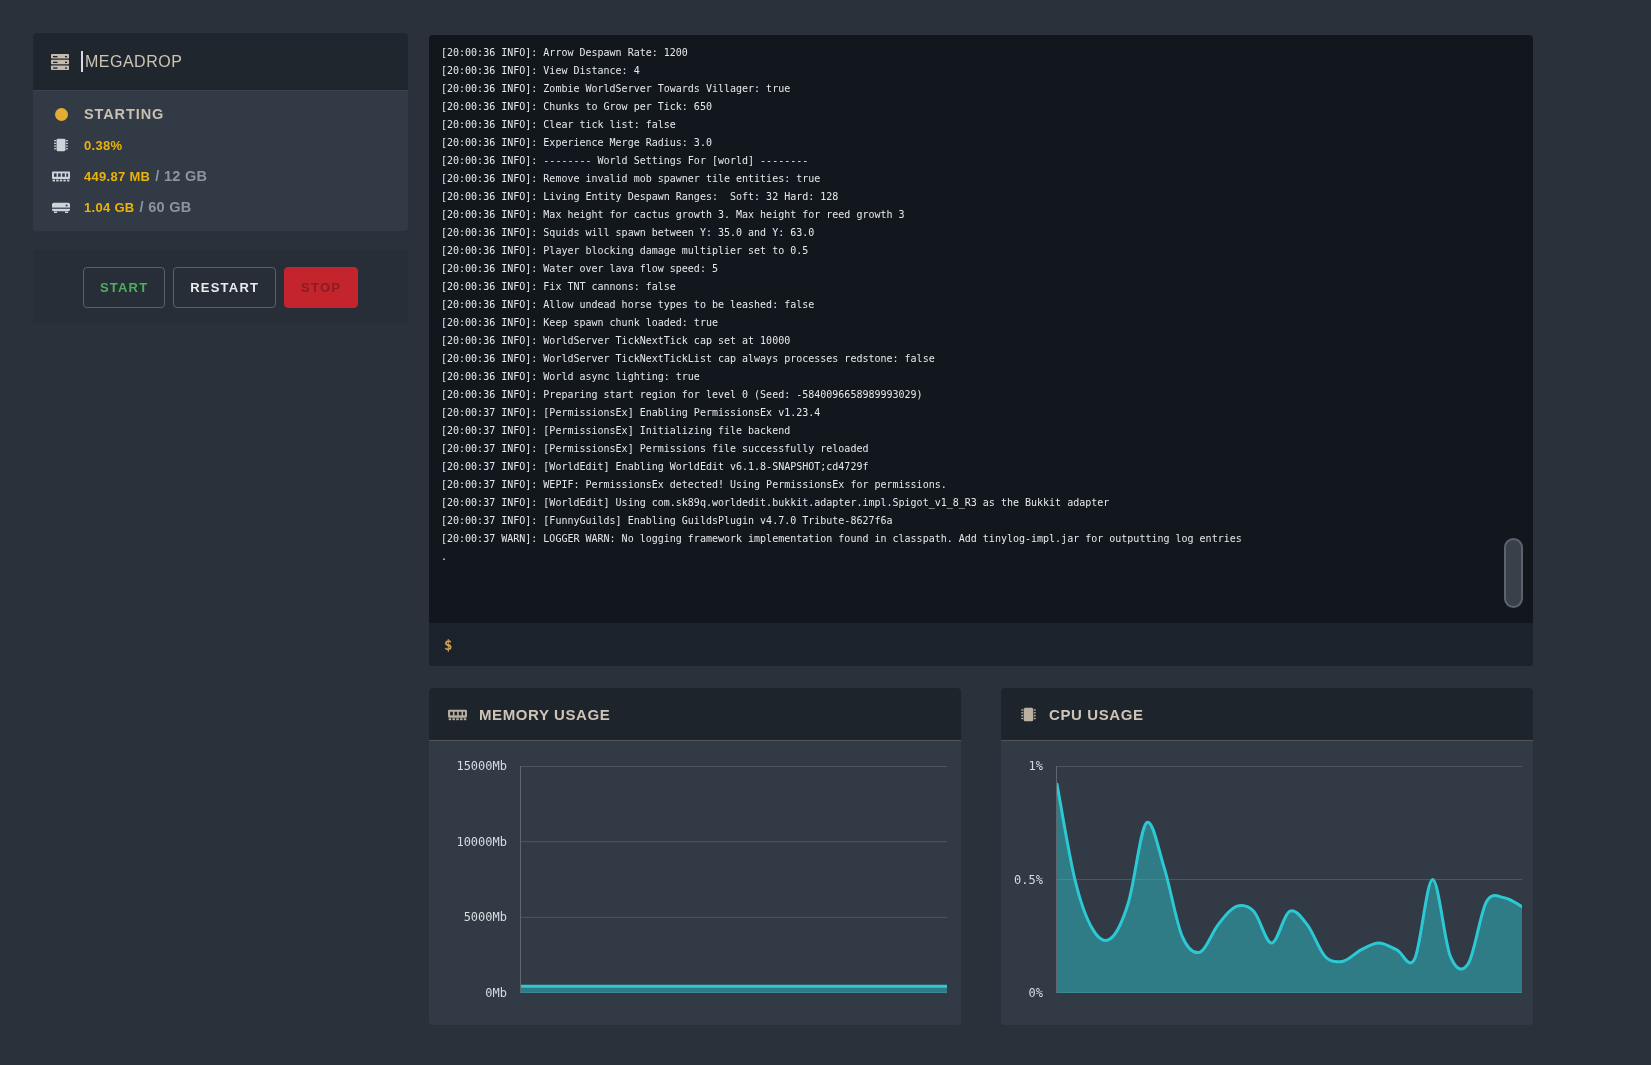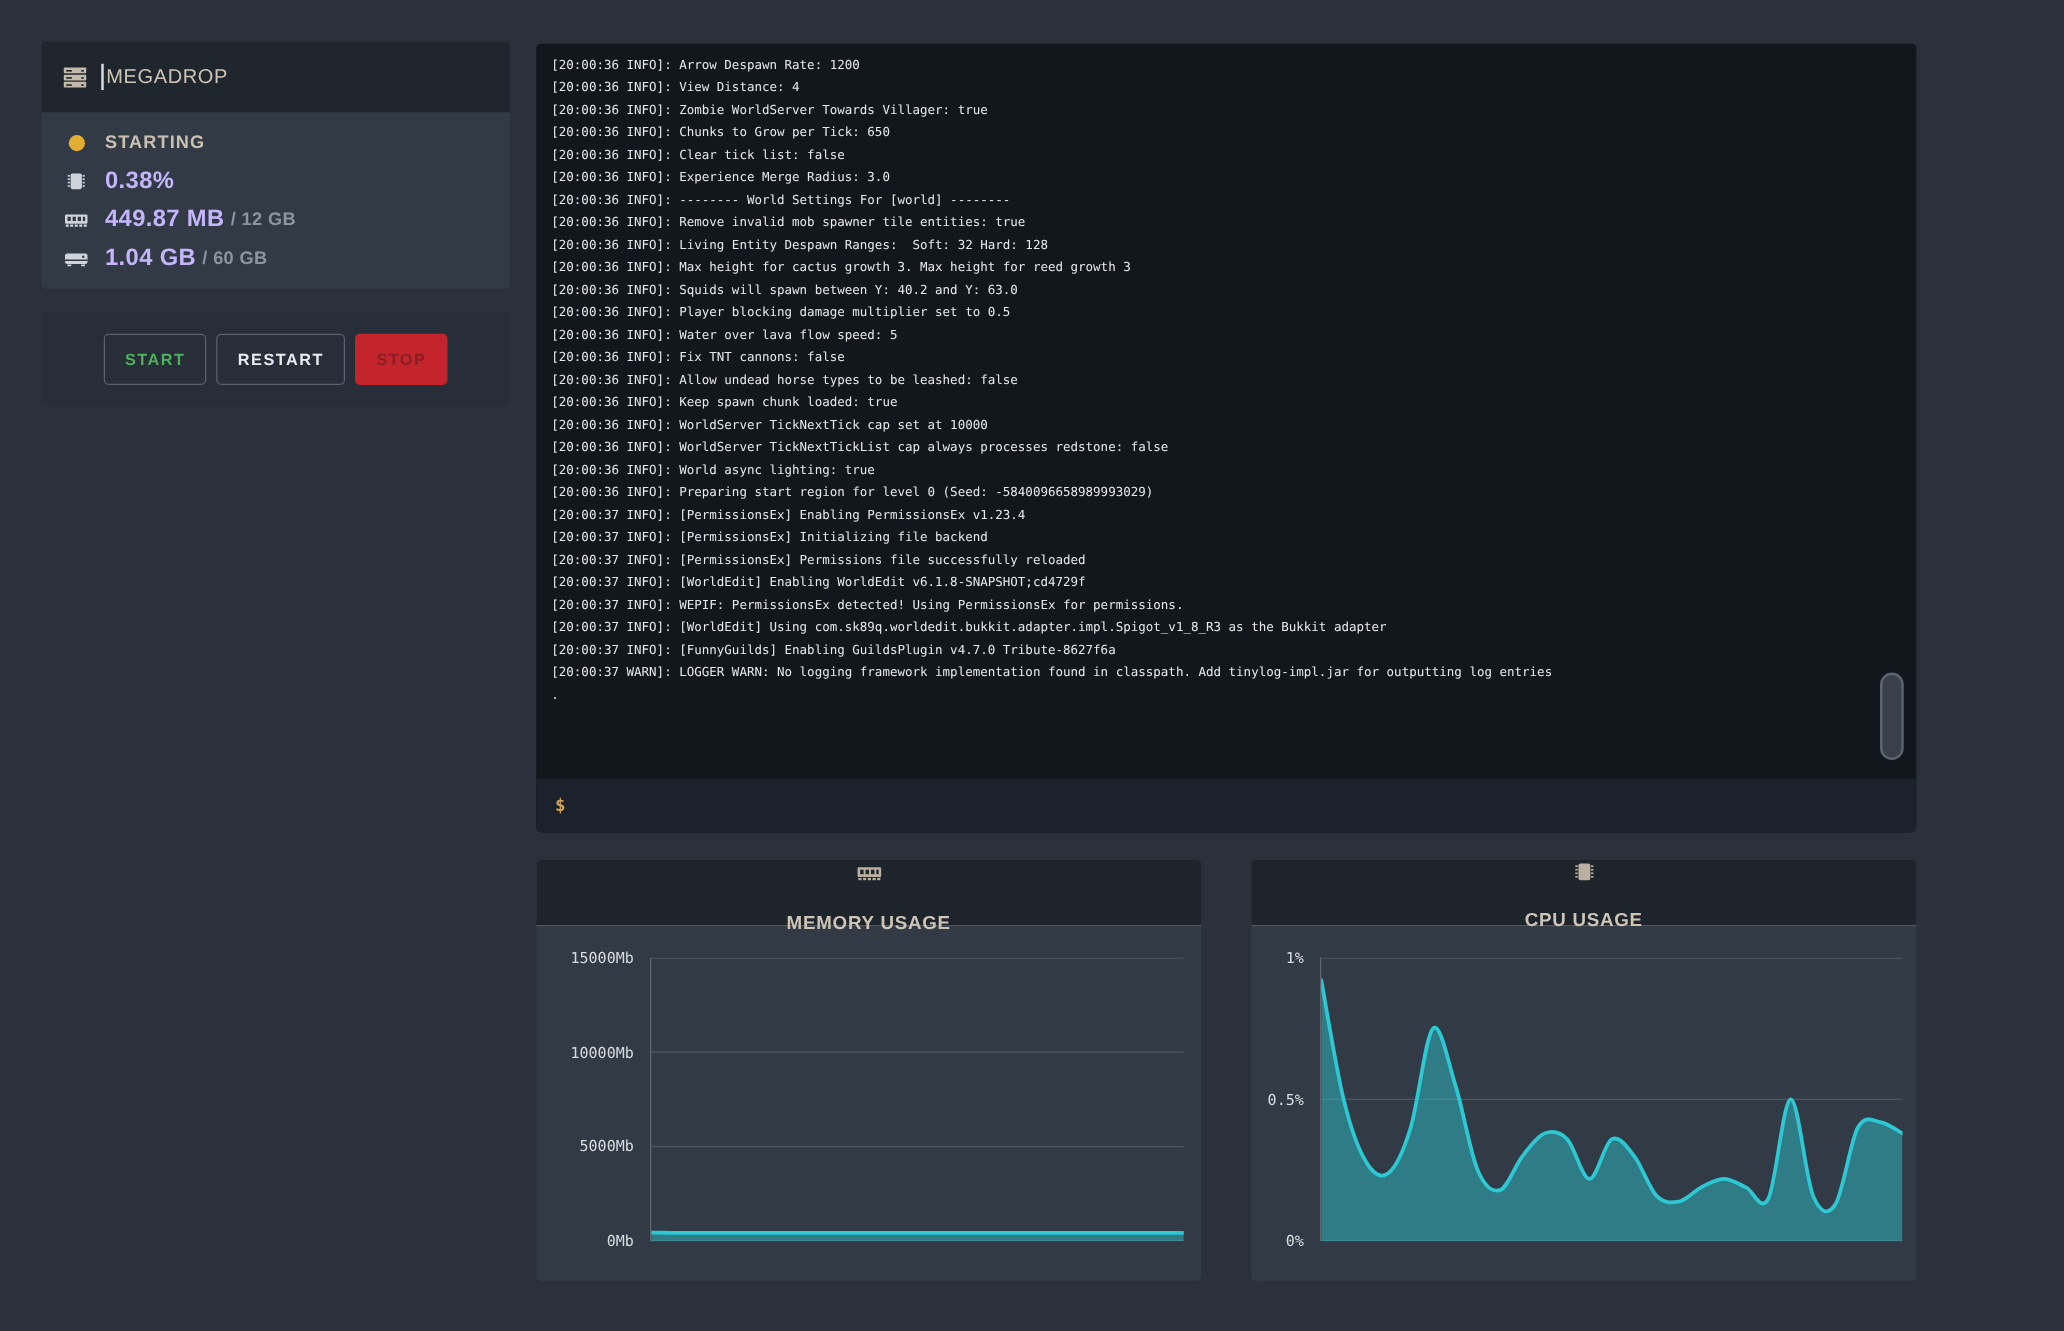--- a/index.html
+++ b/index.html
@@ -17,21 +17,21 @@
     display:flex;align-items:center;padding:0 17px;}
   .info-head .icon{color:#c3baab;margin-right:11px;}
   .caret{width:2px;height:21px;background:#d8dce0;margin-right:2px;}
   .server-name{font-size:16px;font-weight:500;color:#cdc4b5;letter-spacing:.5px;}
   .info-body{height:141px;box-sizing:border-box;padding:10px 17px 12px 17px;
     display:flex;flex-direction:column;justify-content:space-between;}
   .stat-row{display:flex;align-items:center;height:26px;}
   .stat-row .ic{width:22px;display:flex;justify-content:center;margin-right:12px;color:#cfd4da;}
   .dot{width:13px;height:13px;border-radius:50%;}
   .stat-label{font-size:14.5px;font-weight:700;letter-spacing:.9px;color:#c9c0b1;}
-  .stat-value{font-size:19px;font-weight:700;color:#c4b5fd;letter-spacing:.3px;}
+  .stat-value{font-size:13px;font-weight:700;color:#eab308;letter-spacing:.3px;}
   .stat-total{font-size:14.5px;font-weight:600;color:#8d949e;margin-left:5px;letter-spacing:.3px;}
 
   
   .power-card{position:absolute;left:33px;top:250px;width:375px;height:74px;
     border-radius:4px;background:#272e38;
     display:flex;align-items:center;justify-content:center;gap:8px;}
   .btn{font-family:"Liberation Sans",sans-serif;font-size:13px;font-weight:700;
     letter-spacing:1.2px;padding:12px 16px;border-radius:4px;
     border:1px solid #59616c;background:transparent;cursor:pointer;}
   .btn.start{color:#4db05a;}
@@ -53,21 +53,21 @@
   .prompt{color:#d2a356;font-family:"DejaVu Sans Mono",monospace;font-size:14px;font-weight:700;}
   .console-input{flex:1;background:transparent;border:none;outline:none;
     color:#e6e9ec;font-family:"DejaVu Sans Mono",monospace;font-size:13px;}
 
   
   .chart-card{position:absolute;top:688px;height:337px;border-radius:4px;
     background:#323b45;overflow:hidden;}
   .chart-card.mem{left:429px;width:532px;}
   .chart-card.cpu{left:1001px;width:532px;}
   .chart-head{height:52px;background:#1d242c;border-bottom:1px solid rgba(189,180,162,.35);
-    display:flex;align-items:center;gap:21px;padding:0 18px;flex-direction:column;}
+    display:flex;align-items:center;gap:11px;padding:0 18px;}
   .chart-head .icon{color:#b9b0a2;}
   .chart-title{font-size:15px;font-weight:600;color:#cdc4b6;letter-spacing:.6px;}
   .chart-body{position:absolute;left:0;right:0;top:53px;bottom:0;}
   .ylabels{position:absolute;top:25px;bottom:32px;left:0;overflow:visible;}
   .mem .ylabels{width:84px;}
   .cpu .ylabels{width:48px;}
   .ytick{position:absolute;right:6px;transform:translateY(-50%);
     font-family:"DejaVu Sans Mono",monospace;font-size:12px;color:#d7dbe0;white-space:nowrap;}
   .plot{position:absolute;top:25px;bottom:32px;border-left:1px solid rgba(255,255,255,.22);}
   .mem .plot{left:91px;right:14px;}
@@ -175,21 +175,21 @@
       <div class="console-line">[20:00:36 INFO]: Arrow Despawn Rate: 1200</div>
       <div class="console-line">[20:00:36 INFO]: View Distance: 4</div>
       <div class="console-line">[20:00:36 INFO]: Zombie WorldServer Towards Villager: true</div>
       <div class="console-line">[20:00:36 INFO]: Chunks to Grow per Tick: 650</div>
       <div class="console-line">[20:00:36 INFO]: Clear tick list: false</div>
       <div class="console-line">[20:00:36 INFO]: Experience Merge Radius: 3.0</div>
       <div class="console-line">[20:00:36 INFO]: -------- World Settings For [world] --------</div>
       <div class="console-line">[20:00:36 INFO]: Remove invalid mob spawner tile entities: true</div>
       <div class="console-line">[20:00:36 INFO]: Living Entity Despawn Ranges:  Soft: 32 Hard: 128</div>
       <div class="console-line">[20:00:36 INFO]: Max height for cactus growth 3. Max height for reed growth 3</div>
-      <div class="console-line">[20:00:36 INFO]: Squids will spawn between Y: 40.2 and Y: 63.0</div>
+      <div class="console-line">[20:00:36 INFO]: Squids will spawn between Y: 35.0 and Y: 63.0</div>
       <div class="console-line">[20:00:36 INFO]: Player blocking damage multiplier set to 0.5</div>
       <div class="console-line">[20:00:36 INFO]: Water over lava flow speed: 5</div>
       <div class="console-line">[20:00:36 INFO]: Fix TNT cannons: false</div>
       <div class="console-line">[20:00:36 INFO]: Allow undead horse types to be leashed: false</div>
       <div class="console-line">[20:00:36 INFO]: Keep spawn chunk loaded: true</div>
       <div class="console-line">[20:00:36 INFO]: WorldServer TickNextTick cap set at 10000</div>
       <div class="console-line">[20:00:36 INFO]: WorldServer TickNextTickList cap always processes redstone: false</div>
       <div class="console-line">[20:00:36 INFO]: World async lighting: true</div>
       <div class="console-line">[20:00:36 INFO]: Preparing start region for level 0 (Seed: -5840096658989993029)</div>
       <div class="console-line">[20:00:37 INFO]: [PermissionsEx] Enabling PermissionsEx v1.23.4</div>

